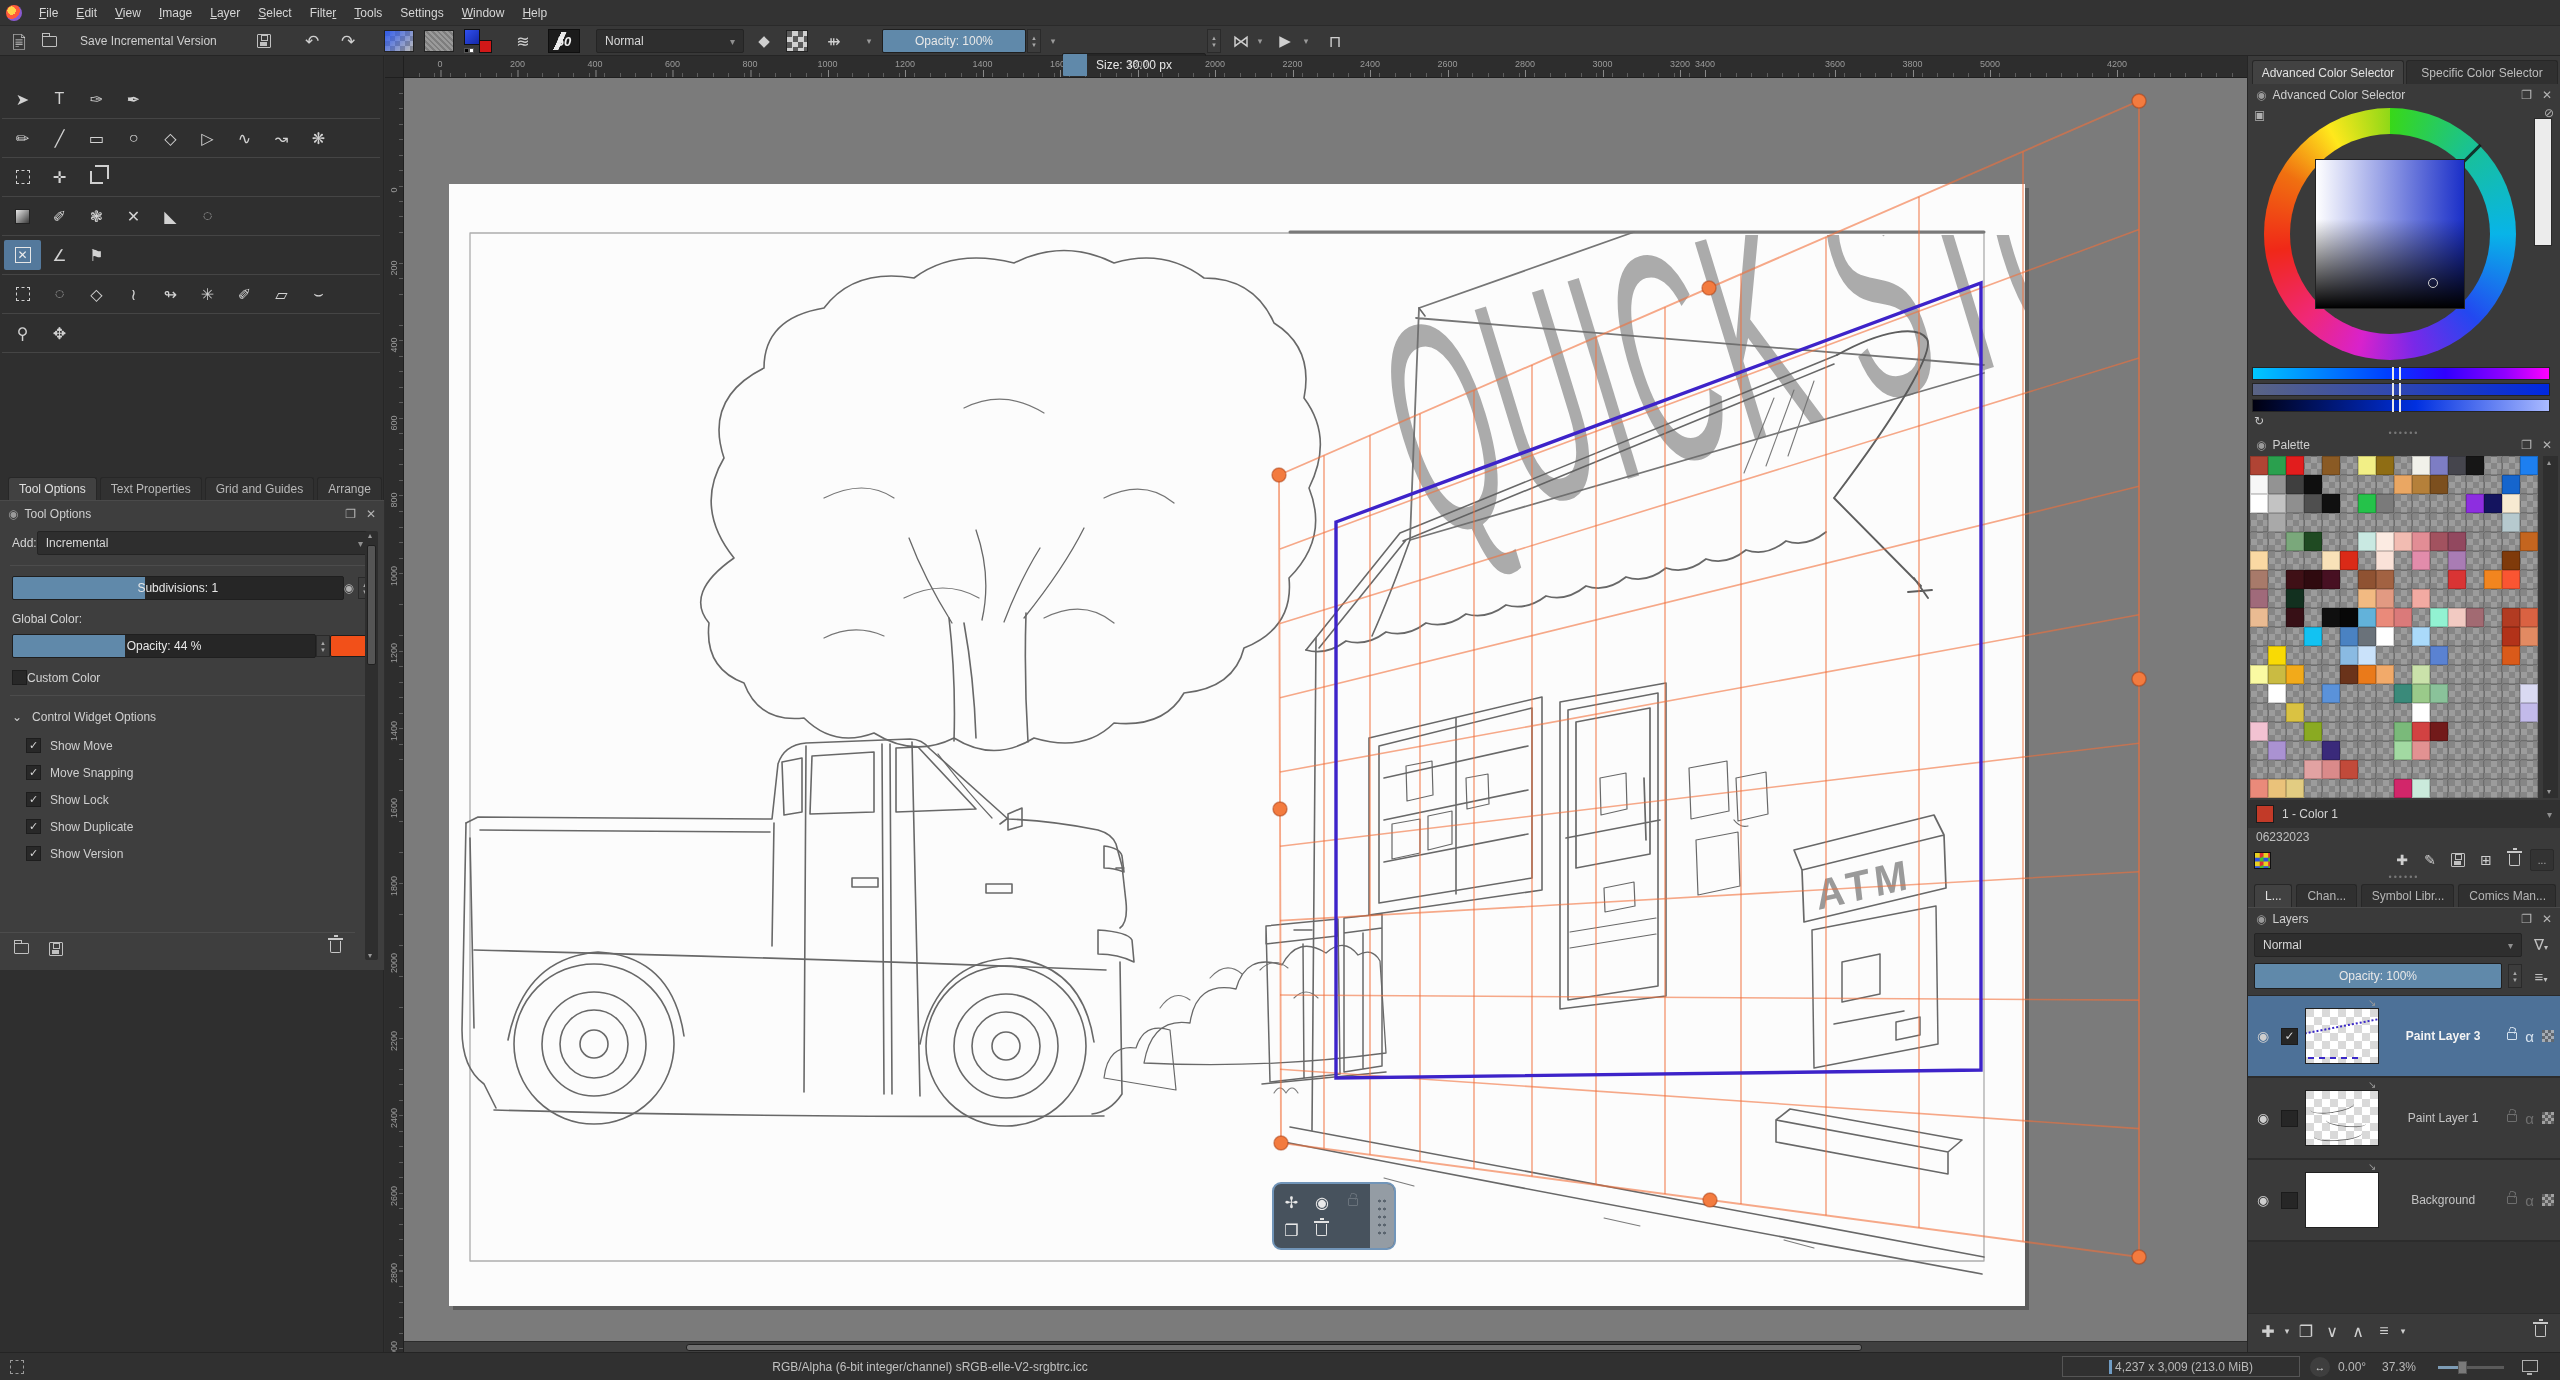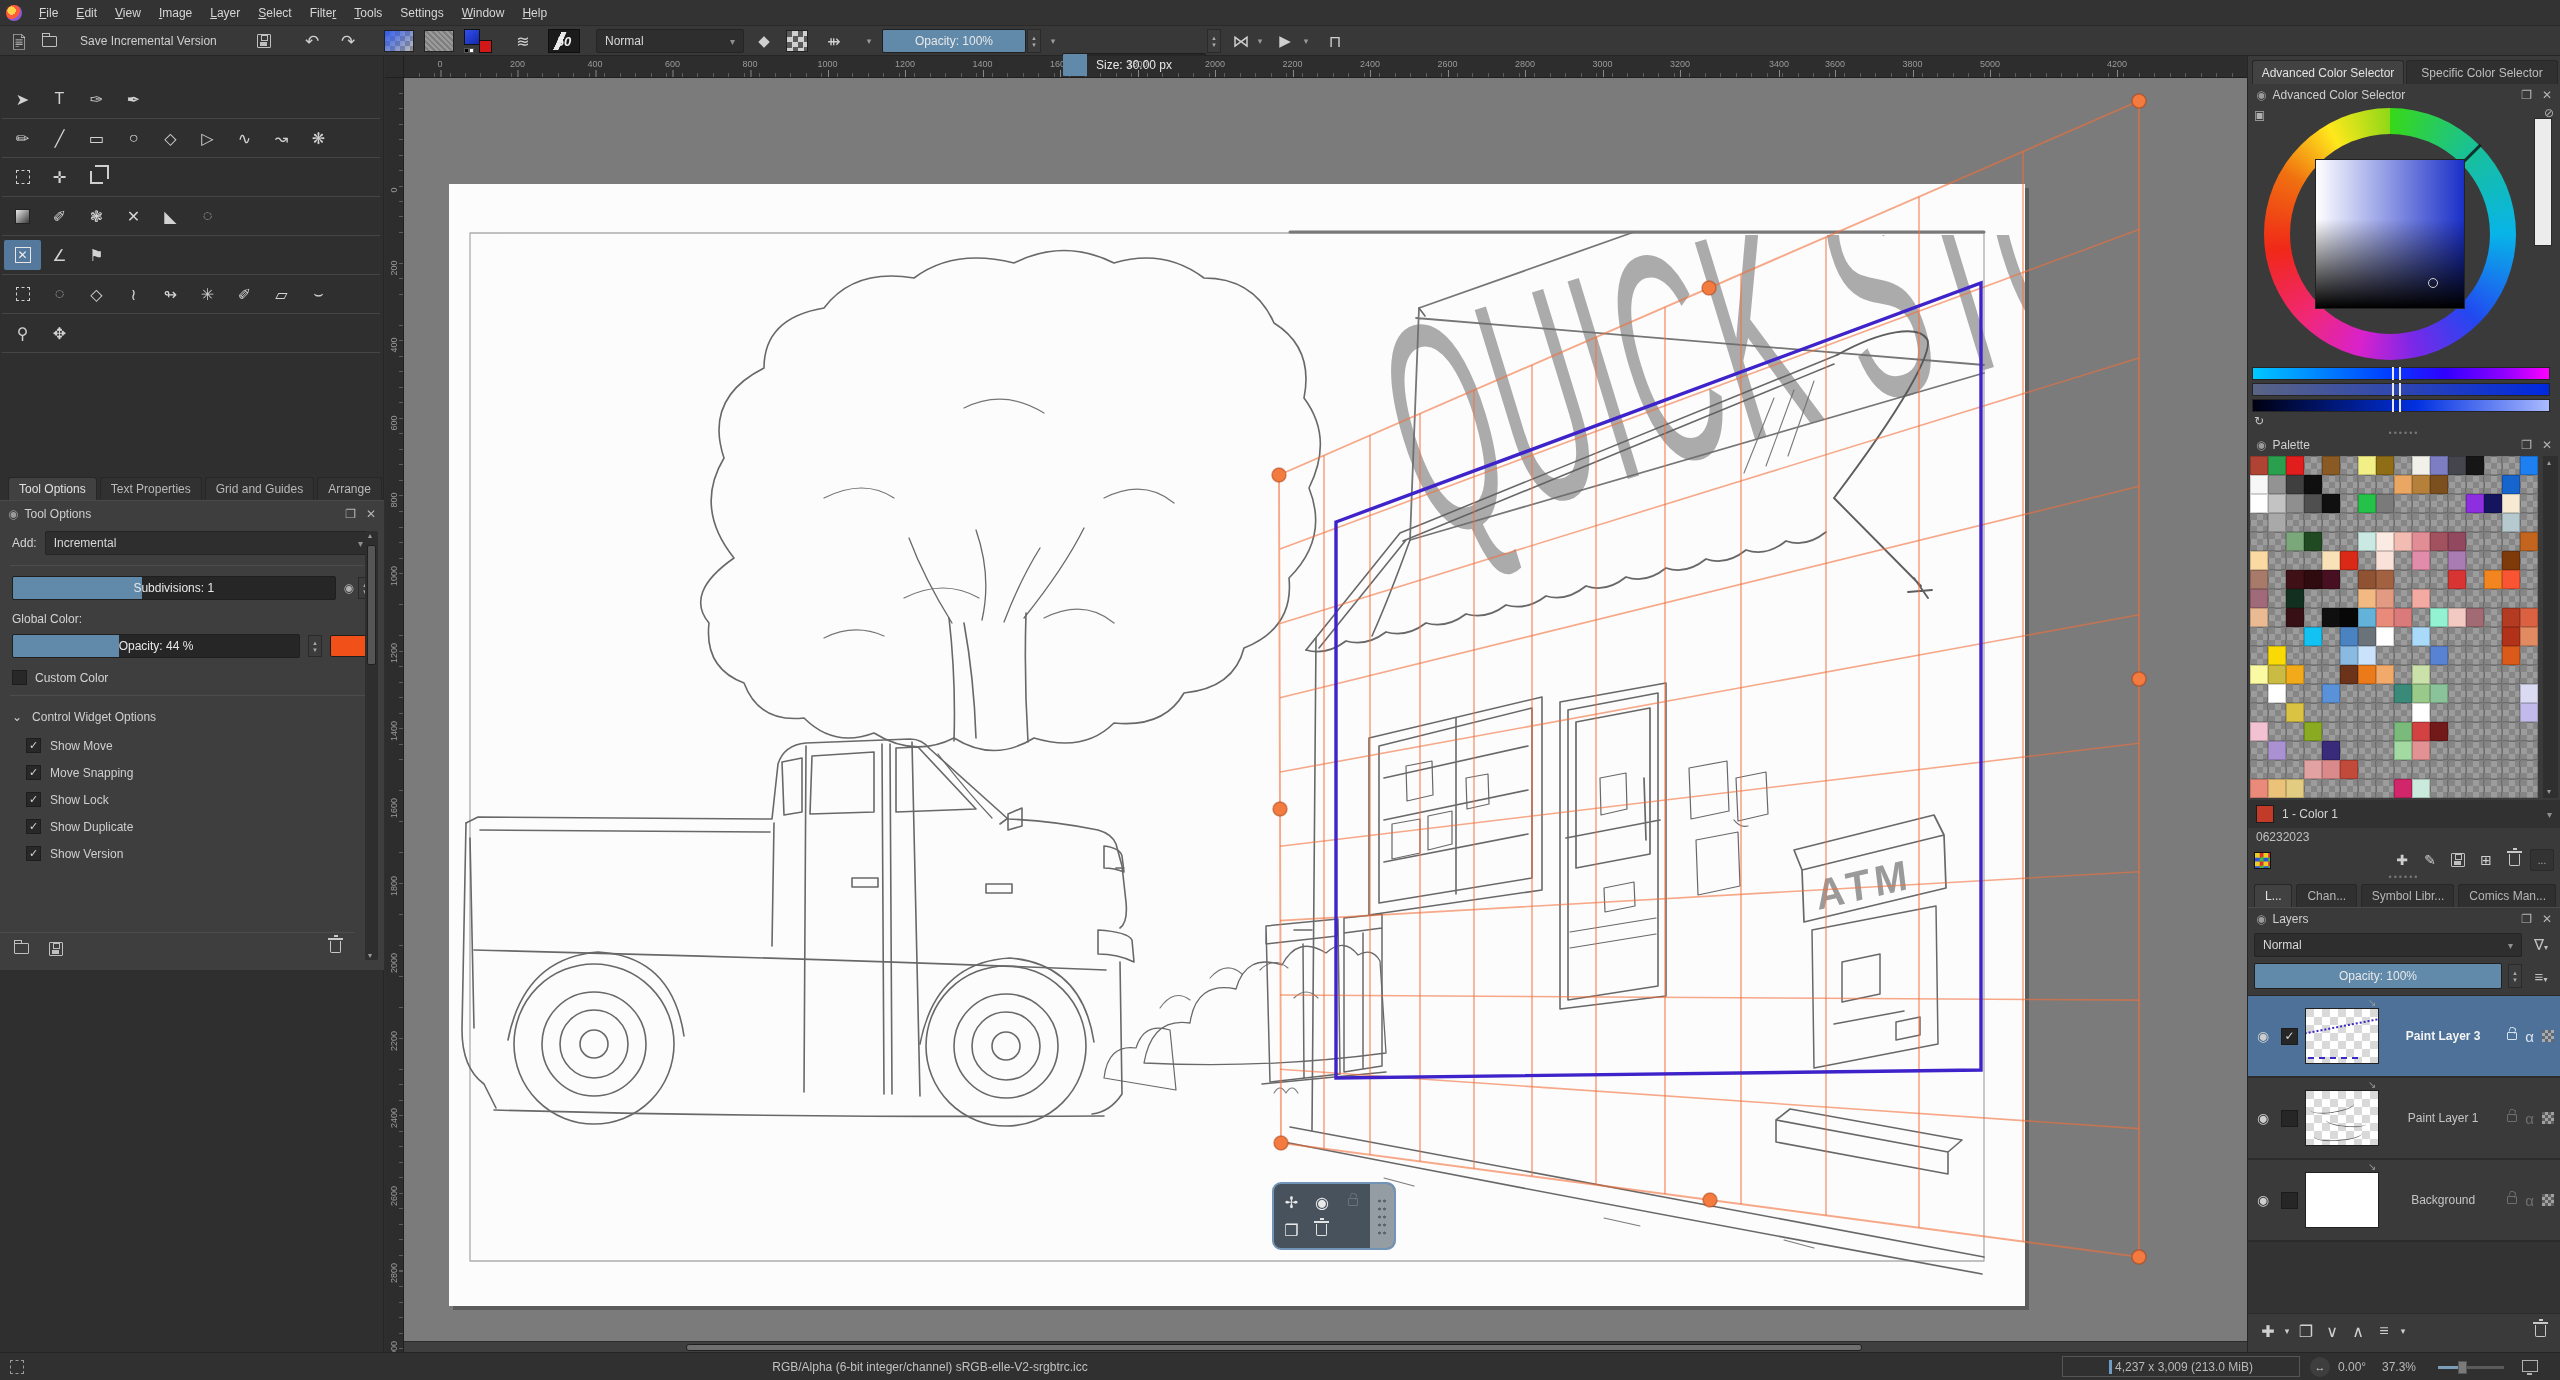--- a/index.html
+++ b/index.html
@@ -62,21 +62,21 @@
   .icon-crop::after{content:"";position:absolute;left:3px;bottom:3px;width:12px;height:12px;border-right:2px solid #cfcfcf;border-top:2px solid #cfcfcf;}
 
   #left-tabs{position:absolute;left:0;top:418px;width:384px;height:26px;display:flex;gap:3px;padding:3px 6px 0 8px;}
   .ltab{padding:4px 10px 3px;background:#313131;border:1px solid #272727;border-bottom:none;border-radius:3px 3px 0 0;color:#b9b9b9;white-space:nowrap;font-size:12px;}
   .ltab.active{background:#414141;color:#e0e0e0;}
 
   #tool-options{position:absolute;left:0;top:444px;width:384px;height:470px;background:#3e3e3e;border-top:1px solid #4a4a4a;}
   .docker-head{display:flex;align-items:center;gap:6px;padding:6px 8px;color:#cfcfcf;}
   .docker-head .sp{margin-left:auto;display:flex;gap:10px;color:#b5b5b5;font-size:12px;}
   .lockicon{color:#9a9a9a;font-size:12px;}
-  .to-row{display:flex;align-items:center;gap:8px;padding:4px 12px;}
+  .to-row{display:flex;align-items:center;padding:4px 12px;}
   .to-combo{flex:1;height:24px;}
   .hsep{height:1px;background:#4c4c4c;margin:6px 10px;}
   .to-slider{position:relative;height:24px;flex:1;}
   .sld-extra{display:flex;align-items:center;gap:4px;}
   .gc-swatch{width:42px;height:22px;border:1px solid #1e1e1e;border-radius:2px;}
   .cb{width:15px;height:15px;background:#282828;border:1px solid #1d1d1d;display:inline-flex;align-items:center;justify-content:center;color:#d8d8d8;font-size:11px;}
   .checkrow{display:flex;align-items:center;gap:9px;padding:6px 12px 6px 26px;color:#cfcfcf;}
   .section-head{display:flex;align-items:center;gap:10px;padding:8px 12px;color:#d0d0d0;}
   #to-bottom{position:absolute;left:0;bottom:6px;width:355px;display:flex;align-items:center;gap:20px;padding:8px 14px;border-top:1px solid #4c4c4c;}
   #to-scroll{position:absolute;right:6px;top:30px;bottom:10px;width:13px;background:#2e2e2e;border-radius:2px;}
@@ -460,21 +460,21 @@
           <span class="rlh" style="left: 578.5px;">1400</span>
           <span class="rlh" style="left: 656px;">1600</span>
           <span class="rlh" style="left: 733.5px;">1800</span>
           <span class="rlh" style="left: 811px;">2000</span>
           <span class="rlh" style="left: 888.5px;">2200</span>
           <span class="rlh" style="left: 966px;">2400</span>
           <span class="rlh" style="left: 1043.5px;">2600</span>
           <span class="rlh" style="left: 1121px;">2800</span>
           <span class="rlh" style="left: 1198.5px;">3000</span>
           <span class="rlh" style="left: 1276px;">3200</span>
-          <span class="rlh" style="left: 1375px;">3400</span>
+          <span class="rlh" style="left: 1301px;">3400</span>
           <span class="rlh" style="left: 1431px;">3600</span>
           <span class="rlh" style="left: 1508.5px;">3800</span>
           <span class="rlh" style="left: 1586px;">5000</span>
           <span class="rlh" style="left: 1713px;">4200</span>
         </div>
       <div id="ruler-v">
           <span class="rlv" style="top: 107px;">0</span>
           <span class="rlv" style="top: 184.5px;">200</span>
           <span class="rlv" style="top: 262px;">400</span>
           <span class="rlv" style="top: 339.5px;">600</span>

